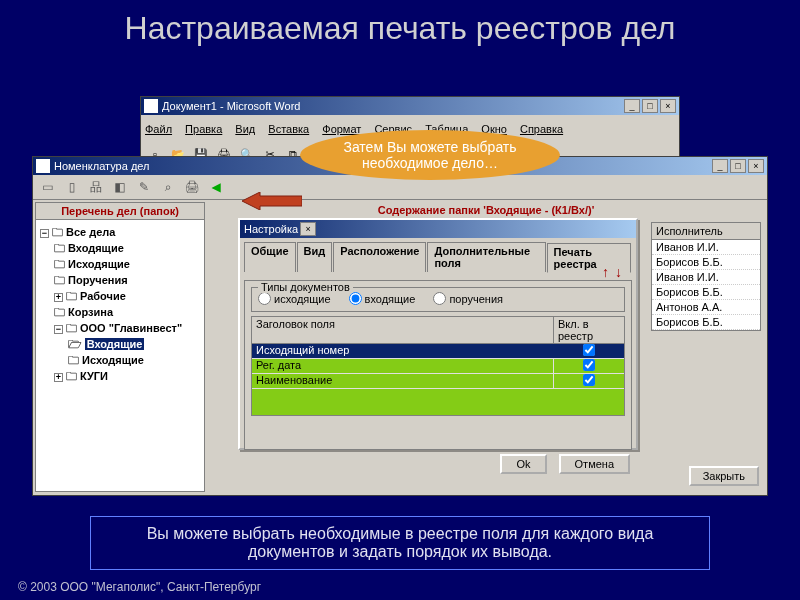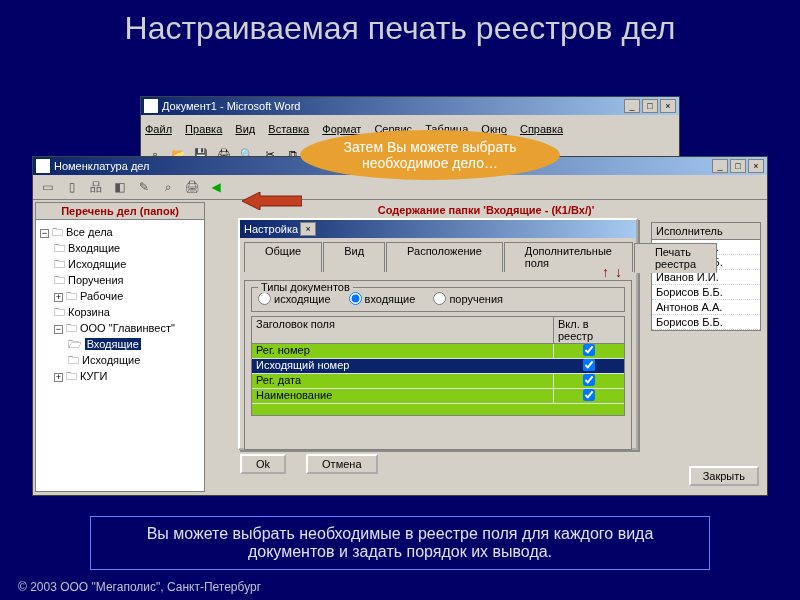--- a/index.html
+++ b/index.html
@@ -103,21 +103,21 @@
   }
   .nom-left-hdr {
     background: #d4d0c8;
     text-align: center;
     color: #a00000;
     font-weight: bold;
     font-size: 11px;
     padding: 2px;
     border-bottom: 1px solid #808080;
   }
-  .tree { padding: 4px 4px; font-size: 11px; line-height: 16px; }
+  .tree { padding: 4px 4px; font-size: 11px; line-height: 16px; font-weight: bold; }
   .tree .node { white-space: nowrap; }
   .tree .ind1 { padding-left: 14px; }
   .tree .ind2 { padding-left: 28px; }
   .tree .exp { display:inline-block; width:9px; height:9px; border:1px solid #808080; text-align:center; line-height:7px; font-size:9px; margin-right:3px; background:#fff;}
   .tree .fold { color:#444; margin-right:3px;}
   .tree .sel { background:#0a246a; color:#fff; padding:0 2px;}
   .nom-right {
     flex: 1;
     position: relative;
     margin: 2px 2px 2px 0;
@@ -152,39 +152,39 @@
     background:#d4d0c8;
     border:2px outset #fff;
     box-shadow: 2px 2px 0 #00000055;
   }
   .dlg-title {
     background: linear-gradient(to right, #0a246a, #a6caf0);
     color:#fff; padding:2px 4px; font-size:11px;
     display:flex; align-items:center;
   }
   .tabs { display:flex; margin:4px 4px 0 4px; font-size:11px;}
-  .tab { padding:2px 20px; border:1px solid #808080; border-bottom:none; background:#d4d0c8; margin-right:1px;}
+  .tab { padding:2px 6px; border:1px solid #808080; border-bottom:none; background:#d4d0c8; margin-right:1px;font-weight:bold;}
   .tab.active { background:#d4d0c8; position:relative; top:1px; border-bottom:1px solid #d4d0c8;}
   .tab-pane { border:1px solid #808080; margin:8px 4px 4px 4px; padding:6px; height:170px; background:#d4d0c8;}
   .group { border:1px solid #808080; padding:4px 6px 6px 6px; margin-bottom:4px; position:relative;}
   .group-title { position:absolute; top:-7px; left:6px; background:#d4d0c8; padding:0 3px; font-size:11px;}
   .radios { display:flex; gap:18px; font-size:11px; align-items:center;}
   .radios label { display:flex; align-items:center; gap:3px;}
   .radios input { margin:0;}
   .arrows { position:absolute; right:14px; top:44px; display:flex; gap:6px; color:#a00000; font-size:14px; font-weight:bold;}
   .grid { border:1px solid #808080; background:#84cc16; font-size:11px; height:100px; overflow:hidden;}
   .grid-hdr { display:flex; background:#d4d0c8; border-bottom:1px solid #808080;}
   .grid-hdr .c1 { flex:1; padding:1px 4px; border-right:1px solid #808080;}
   .grid-hdr .c2 { width:70px; padding:1px 4px;}
   .grid-row { display:flex; border-bottom:1px solid #e0e0e0;}
   .grid-row .c1 { flex:1; padding:0 4px; border-right:1px solid #e0e0e0;}
   .grid-row .c2 { width:70px; text-align:center;}
   .grid-row.sel { background:#0a246a; color:#fff;}
   .grid-row.sel .c1 { border-right-color:#0a246a;}
-  .dlg-btns { display:flex; gap:20px; padding:0 6px 6px 0;}
+  .dlg-btns { display:flex; justify-content:flex-end; gap:12px; padding:0 6px 6px 0;}
   .dlg-btn { background:#d4d0c8; border:2px outset #fff; padding:2px 14px; font-size:11px;}
   
   .callout {
     position:absolute;
     top:130px; left:300px;
     width:260px; height:50px;
     background:#e8a030;
     border-radius:50%;
     color:#fff;
     font-size:14px;
@@ -328,24 +328,20 @@
     </div>
     <div class="arrows">
       <span>↑</span>
       <span>↓</span>
     </div>
     <div class="grid">
       <div class="grid-hdr">
         <div class="c1">Заголовок поля</div>
         <div class="c2">Вкл. в реестр</div>
       </div>
-      <div class="grid-row">
-          <div class="c1">Рег. номер</div>
-          <div class="c2"><input class="chk" type="checkbox" checked="" style=""></div>
-        </div>
       <div class="grid-row sel">
           <div class="c1">Исходящий номер</div>
           <div class="c2"><input class="chk" type="checkbox" checked="" style=""></div>
         </div>
       <div class="grid-row">
           <div class="c1">Рег. дата</div>
           <div class="c2"><input class="chk" type="checkbox" checked="" style=""></div>
         </div>
       <div class="grid-row">
           <div class="c1">Наименование</div>

